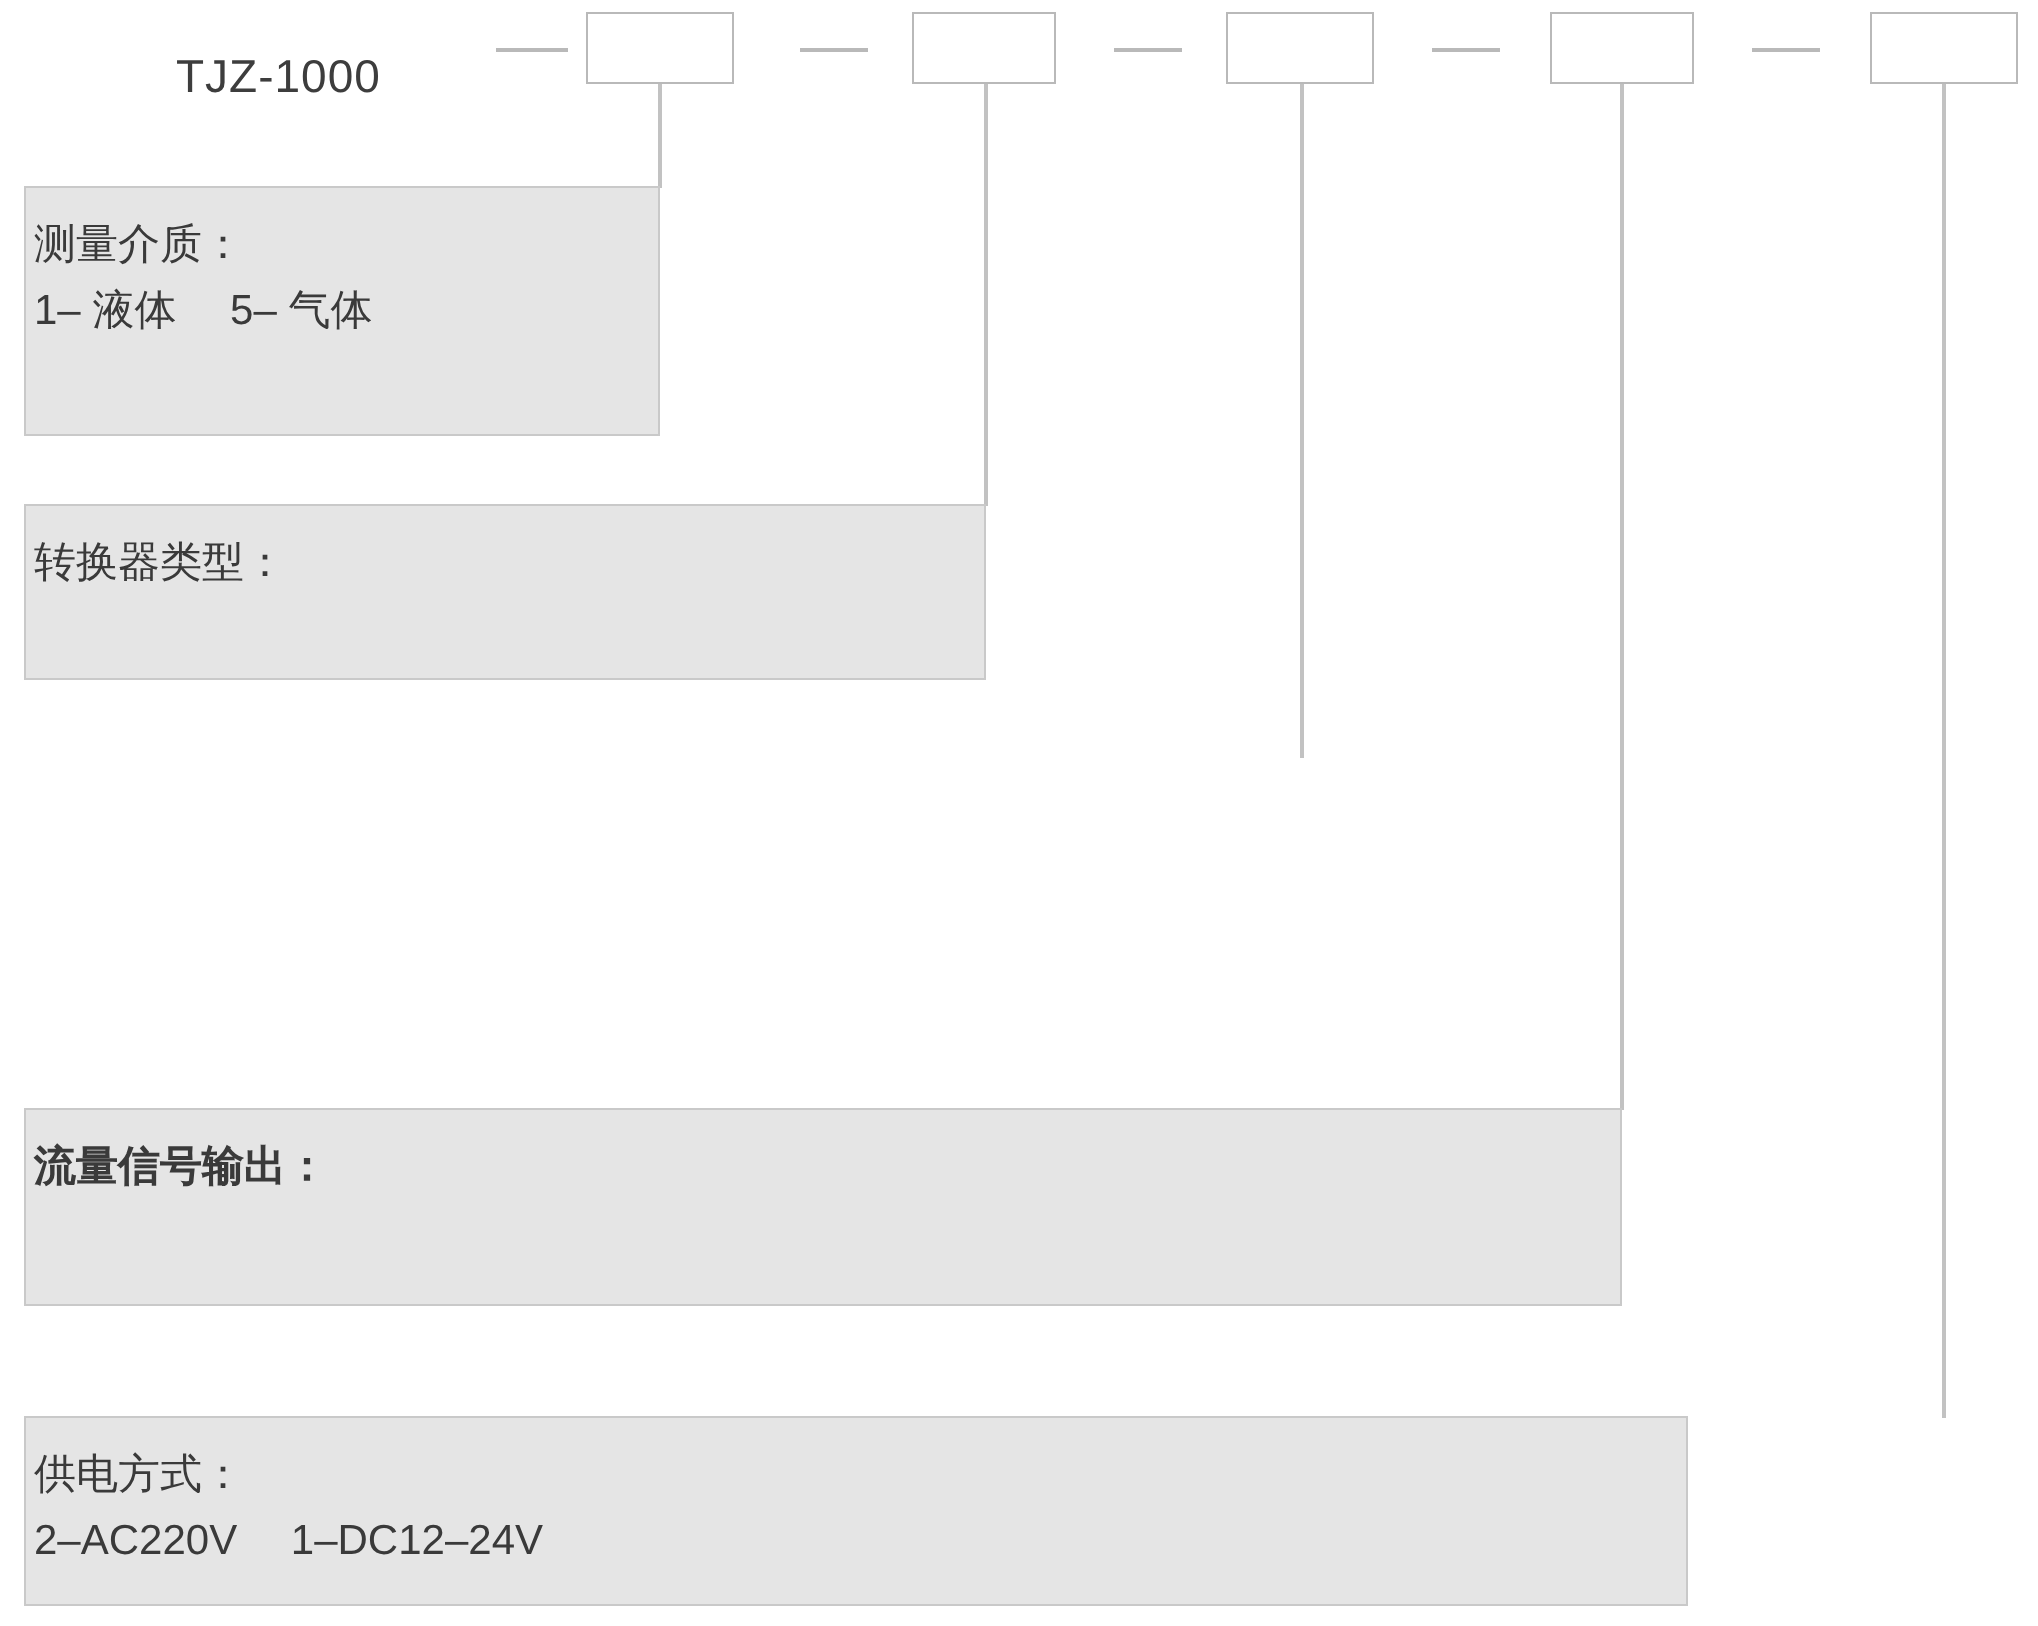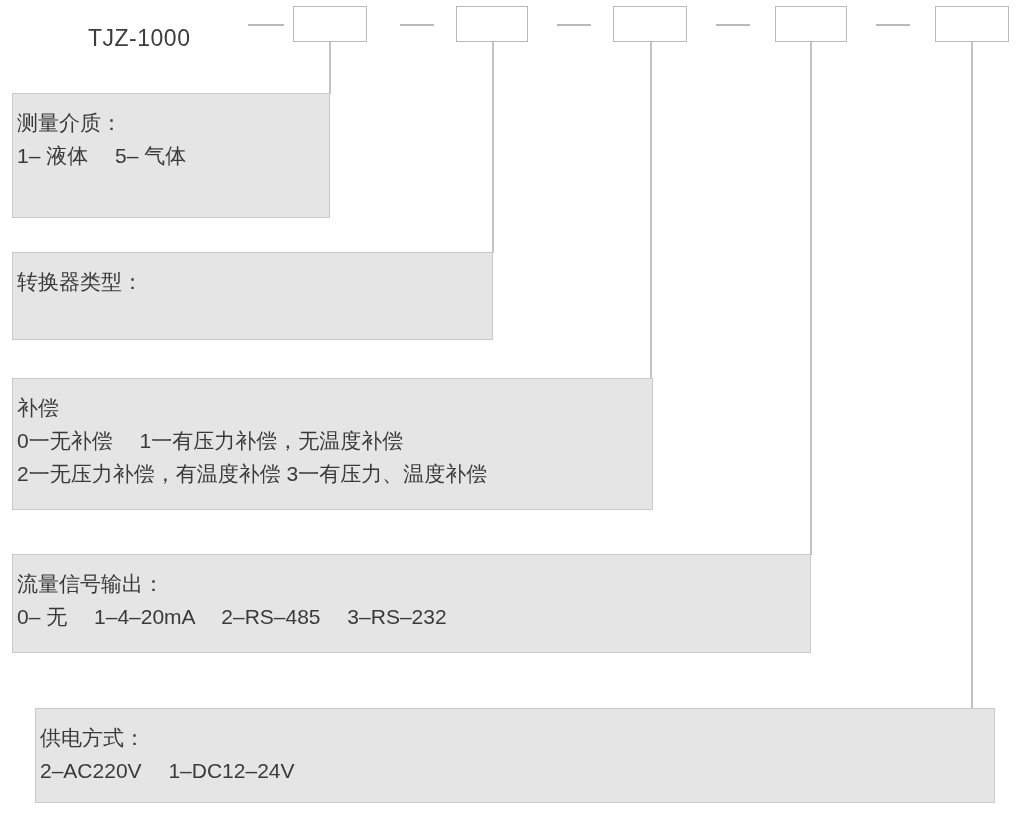--- a/index.html
+++ b/index.html
@@ -97,29 +97,23 @@
 
   <div class="desc-box" style="top:93px;width:318px;height:125px;">
     <div class="desc-line">测量介质：</div>
     <div class="desc-line">1– 液体　 5– 气体</div>
   </div>
 
   <div class="desc-box" style="top:252px;width:481px;height:88px;">
     <div class="desc-line">转换器类型：</div>
   </div>
 
-  <div class="desc-box" style="top:378px;width:641px;height:132px;">
-    <div class="desc-line">补偿</div>
-    <div class="desc-line">0一无补偿　 1一有压力补偿，无温度补偿</div>
-    <div class="desc-line">2一无压力补偿，有温度补偿 3一有压力、温度补偿</div>
+
+  <div class="desc-box" style="top:554px;width:799px;height:99px;font-weight:bold;">
+    <div class="desc-line">流量信号输出：</div>
   </div>
 
-  <div class="desc-box" style="top:554px;width:799px;height:99px;">
-    <div class="desc-line">流量信号输出：</div>
-    <div class="desc-line">0– 无　 1–4–20mA　 2–RS–485　 3–RS–232</div>
-  </div>
-
-  <div class="desc-box" style="top:708px;width:960px;height:95px;margin-left:23px;">
+  <div class="desc-box" style="top:708px;width:832px;height:95px;">
     <div class="desc-line">供电方式：</div>
     <div class="desc-line">2–AC220V　 1–DC12–24V</div>
   </div>
 
 </div>
 
 </body></html>

